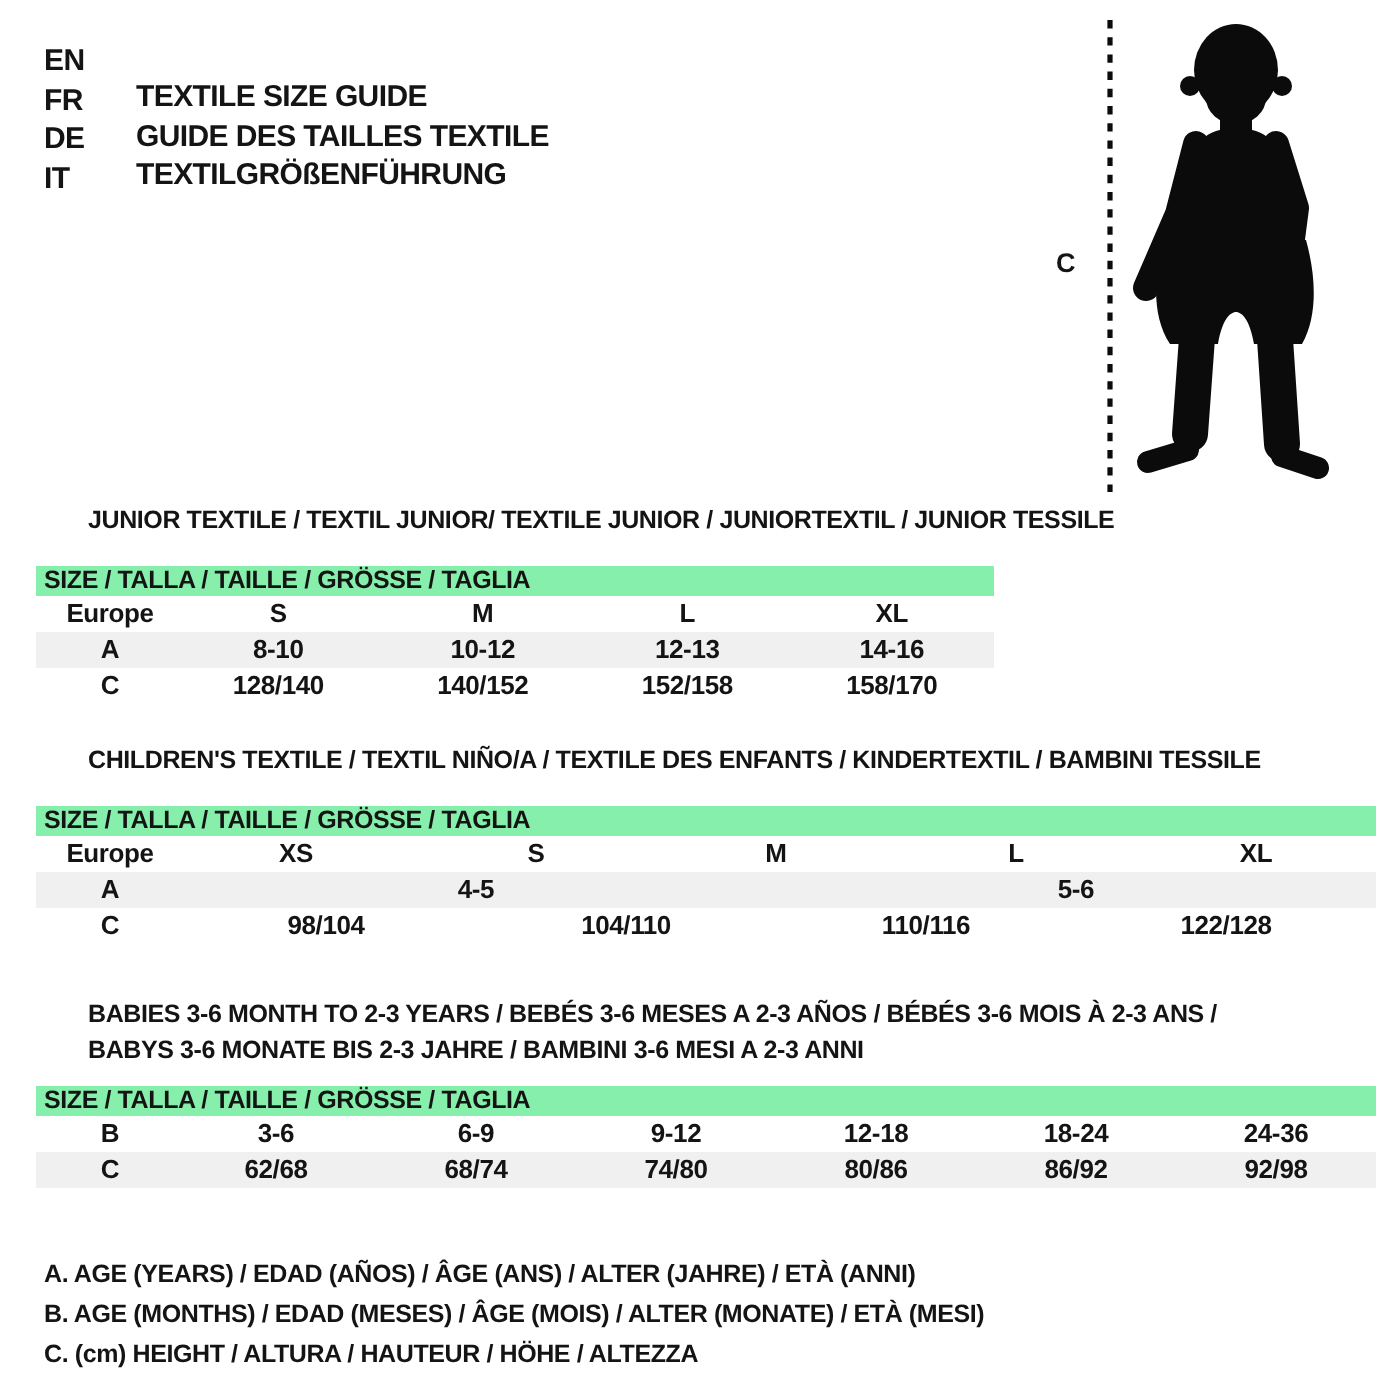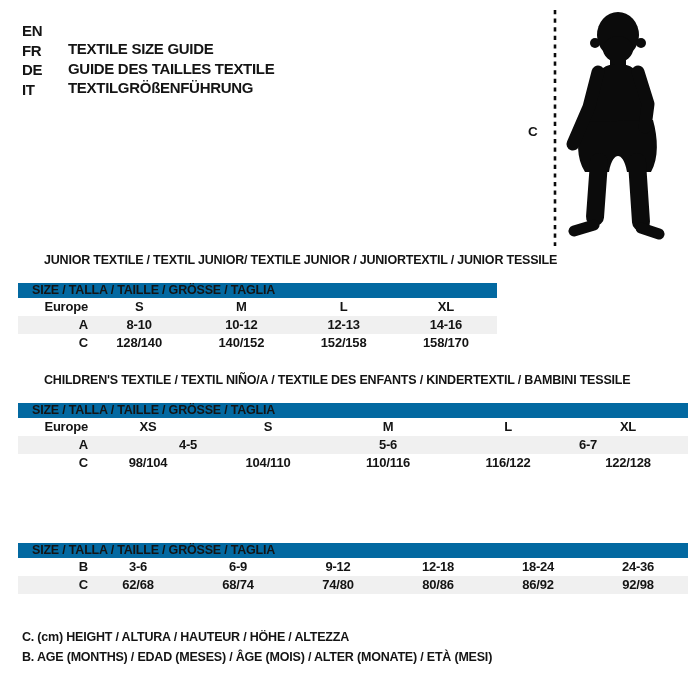--- a/index.html
+++ b/index.html
@@ -18,24 +18,24 @@
   .dash-line { position:absolute; left:552px; top:10px; }
   .measure-label { position:absolute; left:528px; top:124px; font-size:13.5px; }
   .silhouette { position:absolute; left:563px; top:12px; }
 
   
   .section-title { position:absolute; left:22px; font-size:12.5px; letter-spacing:-0.2px; white-space:nowrap;margin-left:22px; }
   .two-line { line-height:18px; }
 
   
   .size-table { position:absolute; left:18px; }
-  .band { background:#0369a1; height:15px; line-height:15px; font-size:12.5px; padding-left:14px; letter-spacing:-0.2px; }
+  .band { background:#86efac; height:15px; line-height:15px; font-size:12.5px; padding-left:4px; letter-spacing:-0.2px; }
   .trow { display:flex; height:18px; line-height:18px; font-size:13px; letter-spacing:-0.2px; }
   .trow.shaded { background:#f0f0f0; }
-  .lbl { width:70px; padding-left:4px; text-align:right; }
+  .lbl { width:70px; padding-left:4px; text-align:center; }
   .val { flex:1; text-align:center; }
 
   
   .footnotes { position:absolute; left:22px; top:627px; }
   .footnote { height:20px; line-height:20px; font-size:12.5px; letter-spacing:-0.2px; white-space:nowrap; }
 </style>
 </head>
 <body>
 
 <div class="canvas">
@@ -122,32 +122,34 @@
       <span class="val">XS</span>
       <span class="val">S</span>
       <span class="val">M</span>
       <span class="val">L</span>
       <span class="val">XL</span>
     </div>
     <div class="trow shaded">
       <span class="lbl">A</span>
       <span class="val">4-5</span>
       <span class="val">5-6</span>
-      <span class="val">6-7</span>
     </div>
     <div class="trow">
       <span class="lbl">C</span>
       <span class="val">98/104</span>
       <span class="val">104/110</span>
       <span class="val">110/116</span>
-      <span class="val">116/122</span>
       <span class="val">122/128</span>
     </div>
   </div>
 
+  <div class="section-title two-line" style="top:498px">
+    <div>BABIES 3-6 MONTH TO 2-3 YEARS / BEBÉS 3-6 MESES A 2-3 AÑOS / BÉBÉS 3-6 MOIS À 2-3 ANS /</div>
+    <div>BABYS 3-6 MONATE BIS 2-3 JAHRE / BAMBINI 3-6 MESI A 2-3 ANNI</div>
+  </div>
   <div class="size-table" style="top:543px; width:670px">
     <div class="band">SIZE / TALLA / TAILLE / GRÖSSE / TAGLIA</div>
     <div class="trow">
       <span class="lbl">B</span>
       <span class="val">3-6</span>
       <span class="val">6-9</span>
       <span class="val">9-12</span>
       <span class="val">12-18</span>
       <span class="val">18-24</span>
       <span class="val">24-36</span>
@@ -157,17 +159,18 @@
       <span class="val">62/68</span>
       <span class="val">68/74</span>
       <span class="val">74/80</span>
       <span class="val">80/86</span>
       <span class="val">86/92</span>
       <span class="val">92/98</span>
     </div>
   </div>
 
   <div class="footnotes">
+    <div class="footnote">A. AGE (YEARS) / EDAD (AÑOS) / ÂGE (ANS) / ALTER (JAHRE) / ETÀ (ANNI)</div>
+    <div class="footnote">B. AGE (MONTHS) / EDAD (MESES) / ÂGE (MOIS) / ALTER (MONATE) / ETÀ (MESI)</div>
     <div class="footnote">C. (cm) HEIGHT / ALTURA / HAUTEUR / HÖHE / ALTEZZA</div>
-    <div class="footnote">B. AGE (MONTHS) / EDAD (MESES) / ÂGE (MOIS) / ALTER (MONATE) / ETÀ (MESI)</div>
   </div>
 
 </div>
 
 </body></html>

